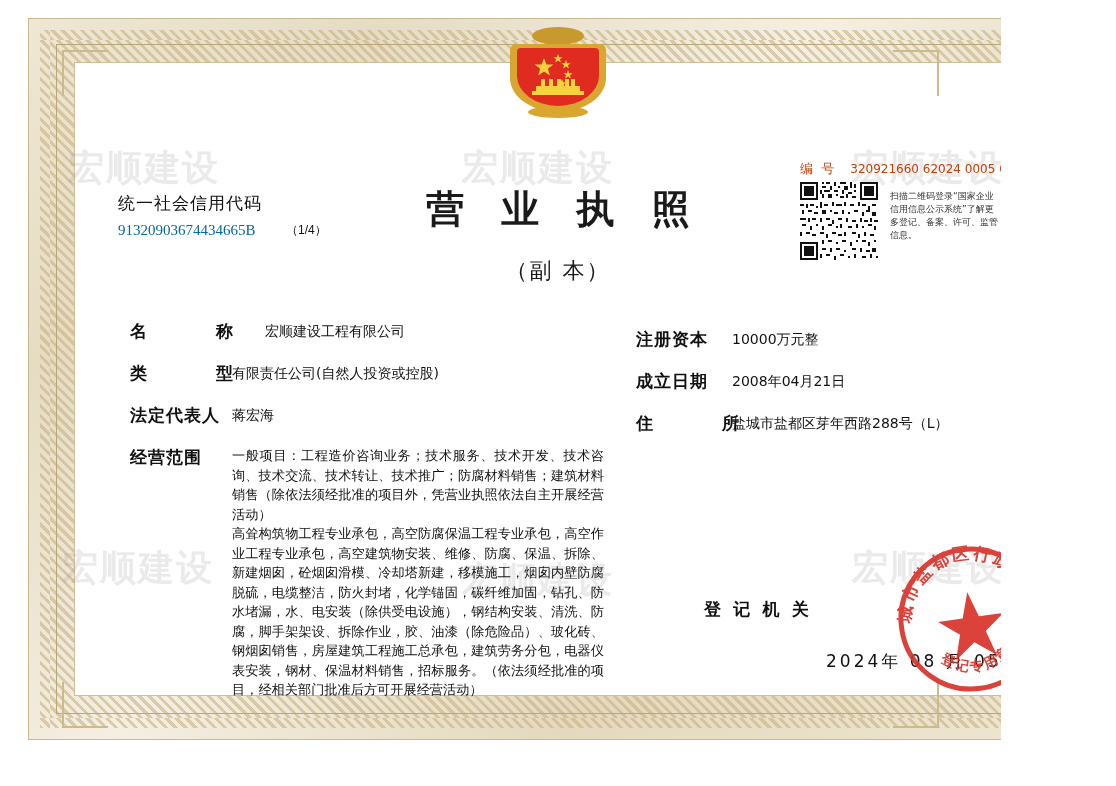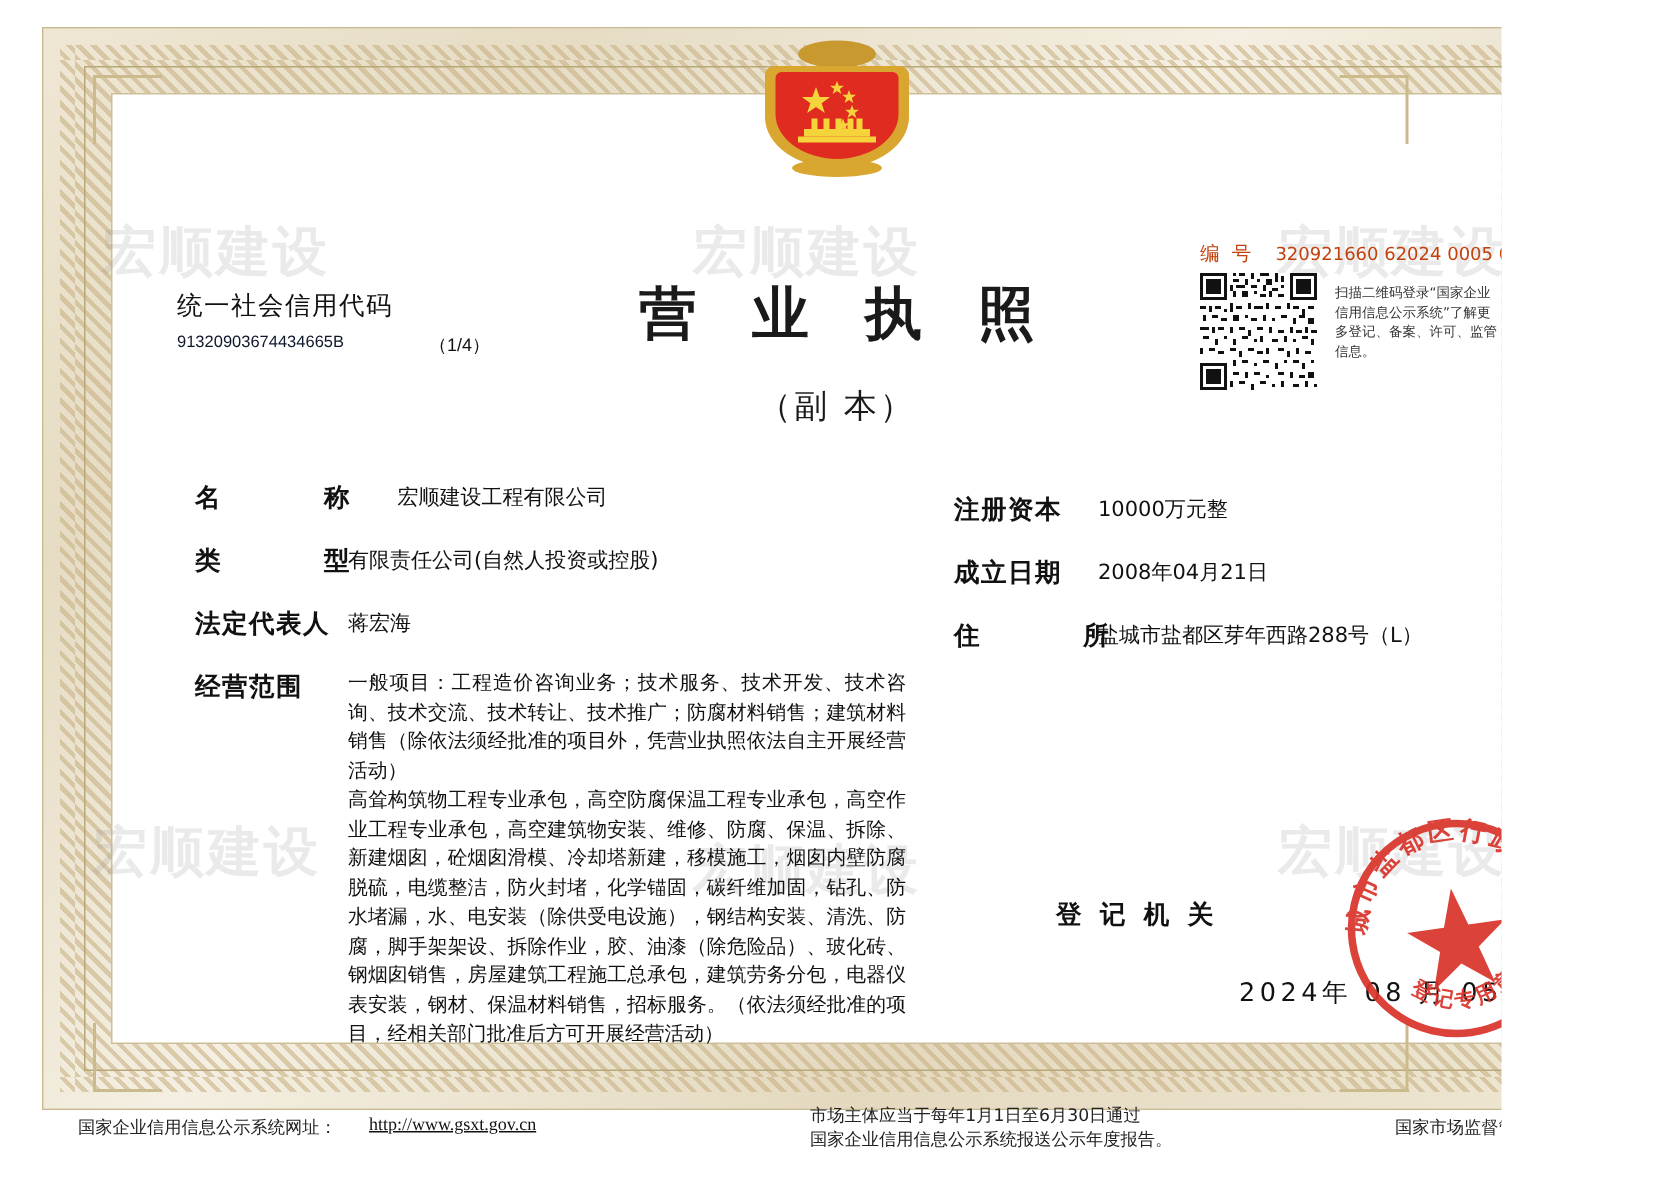--- a/index.html
+++ b/index.html
@@ -132,23 +132,23 @@
     left: 118px; top: 192px;
     font-size: 17px;
     letter-spacing: 1px;
     color: #111;
     font-family: "DejaVu Sans", "Liberation Sans", sans-serif;
     z-index: 7;
   }
   .credit-value {
     position: absolute;
     left: 118px; top: 222px;
-    font-size: 11px;
-    color: #0f172a;
-    font-family: Liberation Sans, sans-serif;
+    font-size: 15px;
+    color: #0369a1;
+    font-family: Liberation Serif, serif;
     z-index: 7;
   }
   .credit-page {
     position: absolute;
     left: 286px; top: 222px;
     font-size: 12px;
     color: #111;
     font-family: Liberation Sans, sans-serif;
     z-index: 7;
   }
@@ -503,21 +503,14 @@
           <textPath href="#sealArcTop" startOffset="50%" text-anchor="middle">盐城市盐都区行政审批局</textPath>
         </text>
         <path id="sealArcBottom" d="M 27 79 A 52 52 0 0 0 131 79" fill="none"></path>
         <text font-size="14" font-weight="bold" fill="#d8332a" letter-spacing="2" font-family="'DejaVu Sans','Liberation Sans',sans-serif">
           <textPath href="#sealArcBottom" startOffset="50%" text-anchor="middle">登记专用章</textPath>
         </text>
       </g>
     </svg>
   </div>
 
-  <div class="footer">
-    <div class="foot-txt foot-left">国家企业信用信息公示系统网址：</div>
-    <div class="foot-txt foot-url">http://www.gsxt.gov.cn</div>
-    <div class="foot-txt foot-mid1">市场主体应当于每年1月1日至6月30日通过</div>
-    <div class="foot-txt foot-mid2">国家企业信用信息公示系统报送公示年度报告。</div>
-    <div class="foot-txt foot-right">国家市场监督管理总局监制</div>
-  </div>
 
 </div>
 
 </body></html>

